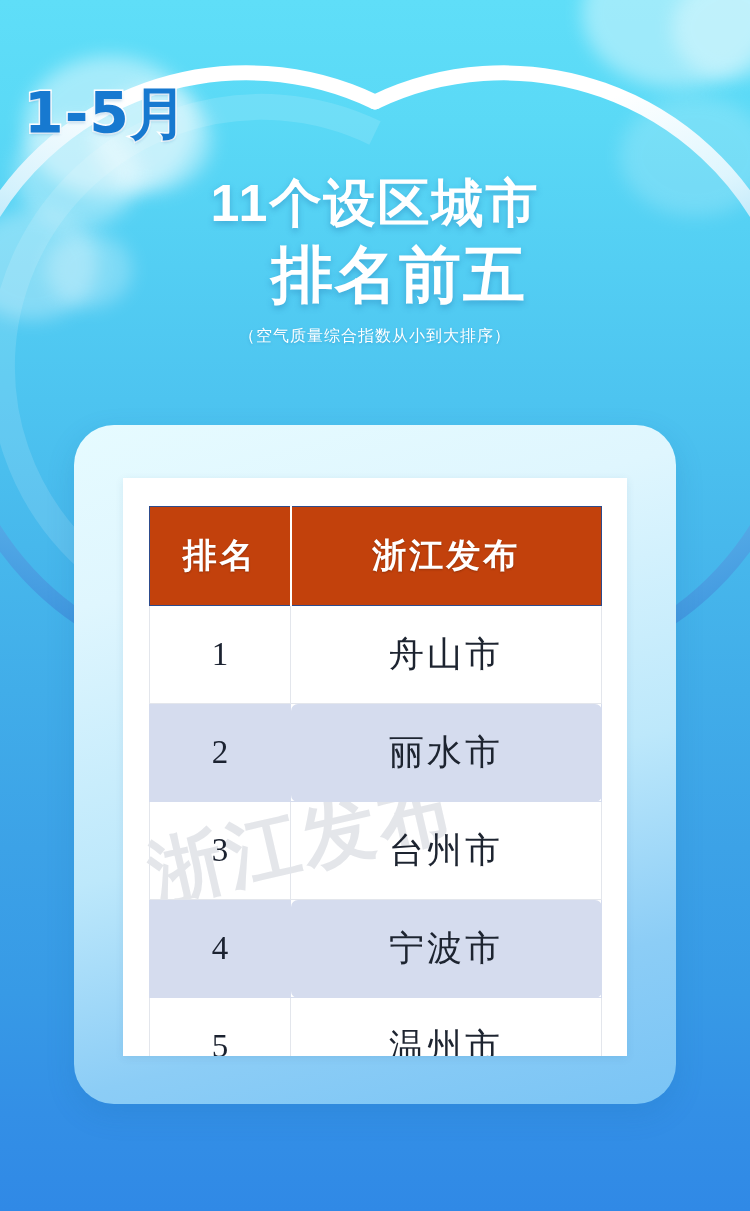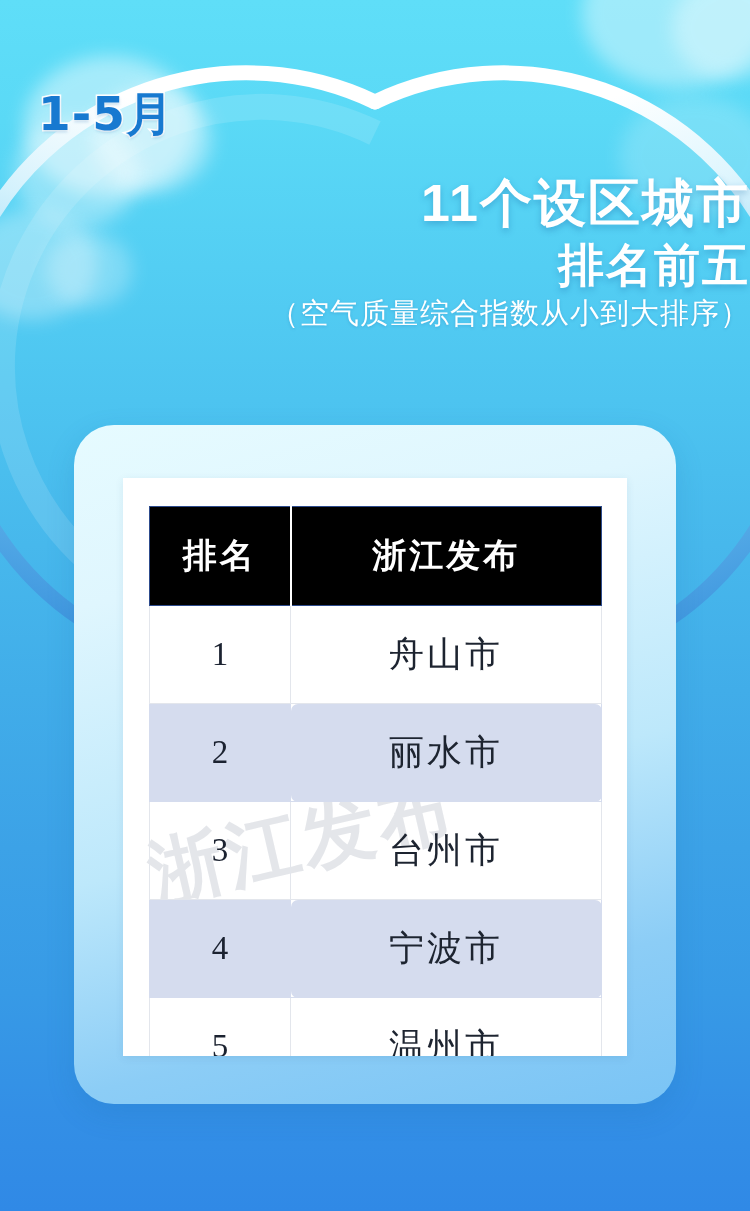--- a/index.html
+++ b/index.html
@@ -51,56 +51,56 @@
     left: 26px;
     top: 82px;
     width: 160px;
     height: 64px;
     display: flex;
     align-items: center;
     justify-content: center;
     z-index: 6;
   }
   #month-badge .badge-text {
-    font-size: 47px;
+    font-size: 57px;
     font-weight: bold;
     letter-spacing: 1px;
     color: #1779d0;
     -webkit-text-stroke: 3px #ffffff;
     paint-order: stroke fill;
     text-shadow:
       0 0 2px rgba(255,255,255,0.95),
       0 2px 3px rgba(20,110,180,0.25);
     white-space: nowrap;
     font-family: "DejaVu Sans", sans-serif;
   }
 
   
   #title-block {
     position: absolute;
     left: 0;
     top: 172px;
     width: 750px;
-    text-align: right;
+    text-align: center;
     z-index: 6;
   }
   #title-block .tline {
     color: #ffffff;
     font-weight: bold;
     line-height: 1.22;
     text-shadow: 0 3px 6px rgba(30,110,170,0.38);
     letter-spacing: 2px;
   }
   #title-block .tline.l1 { font-size: 52px; }
   #title-block .tline.l2 { font-size: 46px; margin-top: 2px; }
-  #title-block .tline.l3 { font-size: 46px; margin-top: 2px; margin-left: 48px; }
+  #title-block .tline.l3 { font-size: 62px; margin-top: 2px; margin-left: 48px; }
   #title-block .subtitle {
-    margin-top: 0;
+    margin-top: 13px;
     color: #ffffff;
-    font-size: 29px;
+    font-size: 16px;
     letter-spacing: 1px;
     font-weight: normal;
     text-shadow: 0 1px 3px rgba(30,110,170,0.30);
   }
 
   
   #card {
     position: absolute;
     left: 74px;
     top: 425px;
@@ -146,21 +146,21 @@
     top: 28px;
     width: 452px;
     border-collapse: collapse;
     table-layout: fixed;
     z-index: 4;
   }
   #rank-table col.c-rank { width: 141px; }
   #rank-table col.c-city { width: 311px; }
 
   #rank-table th {
-    background: #000000;
+    background: #c2410c;
     color: #ffffff;
     font-size: 34px;
     font-weight: bold;
     height: 96px;
     letter-spacing: 3px;
     text-align: center;
     border: 1px solid #2d4b8c;
     text-shadow: 0 1px 2px rgba(0,0,0,0.25);
   }
   #rank-table th.th-rank { border-right: 2px solid #ffffff; }

